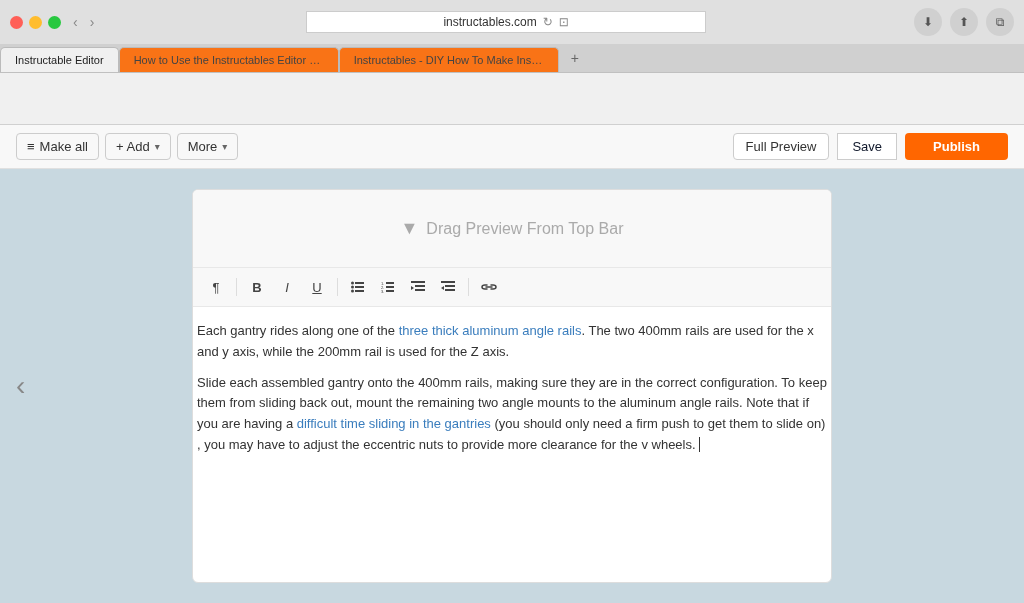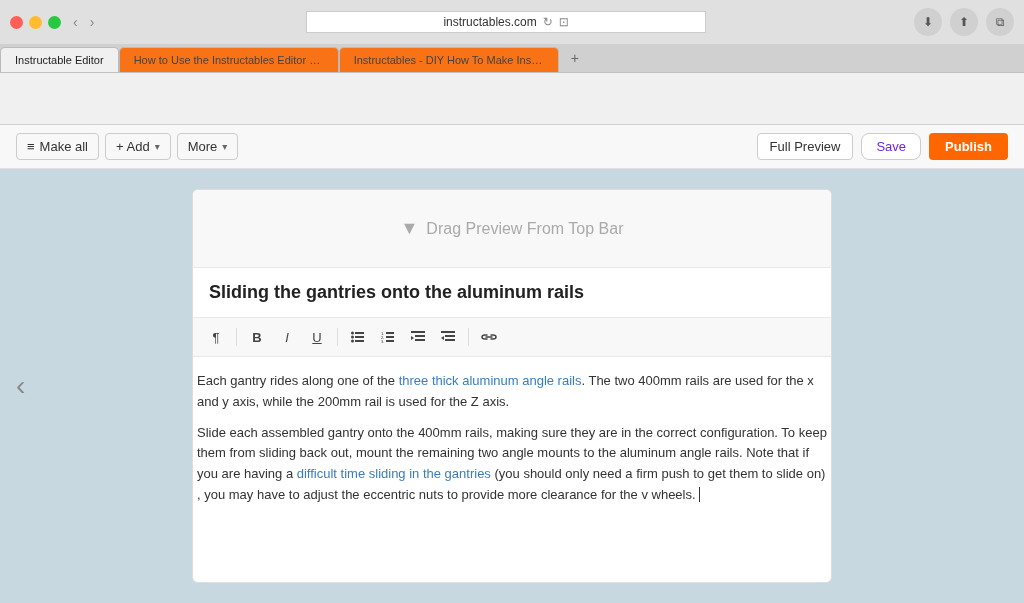--- a/index.html
+++ b/index.html
@@ -210,28 +210,28 @@
       border-radius: 4px;
       font-size: 13px;
       color: #333;
       cursor: pointer;
     }
 
     .btn-save {
       padding: 5px 14px;
       background: white;
       border: 1px solid #ccc;
-      border-radius: 8px;
+      border-radius: 0;
       font-size: 13px;
-      color: #6d28d9;
+      color: #0f172a;
       cursor: pointer;
     }
 
     .btn-publish {
-      padding: 6px 16px;
+      padding: 6px 28px;
       background: #ff6600;
       border: none;
       border-radius: 4px;
       font-size: 13px;
       color: white;
       font-weight: 600;
       cursor: pointer;
     }
 
     
@@ -431,23 +431,20 @@
 <div class="main-content">
   <div class="back-arrow">‹</div>
 
   <div class="editor-container">
 
     <div class="drag-images-area">
       <span class="drag-down-arrow">▼</span>
       <span>Drag Preview From Top Bar</span>
     </div>
 
-    <div class="title-field">
-      <input class="title-input" type="text" value="Sliding the gantries onto the aluminum rails" style="">
-    </div>
 
     <div class="format-toolbar">
       <button class="fmt-btn">¶</button>
       <div class="fmt-separator"></div>
       <button class="fmt-btn">
           <strong>B</strong>
         </button>
       <button class="fmt-btn">
           <em>I</em>
         </button>

